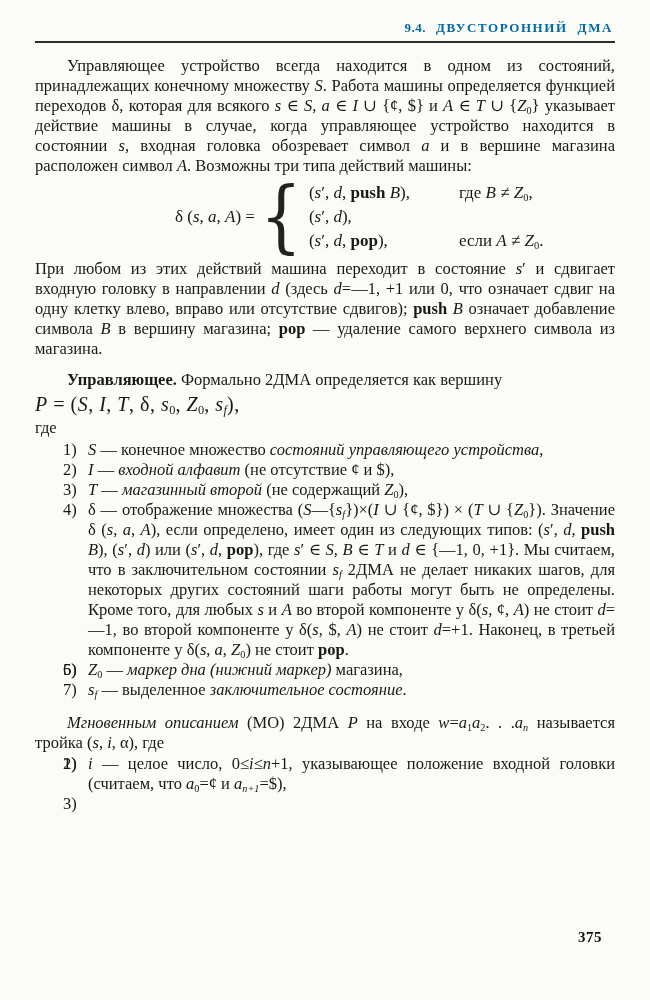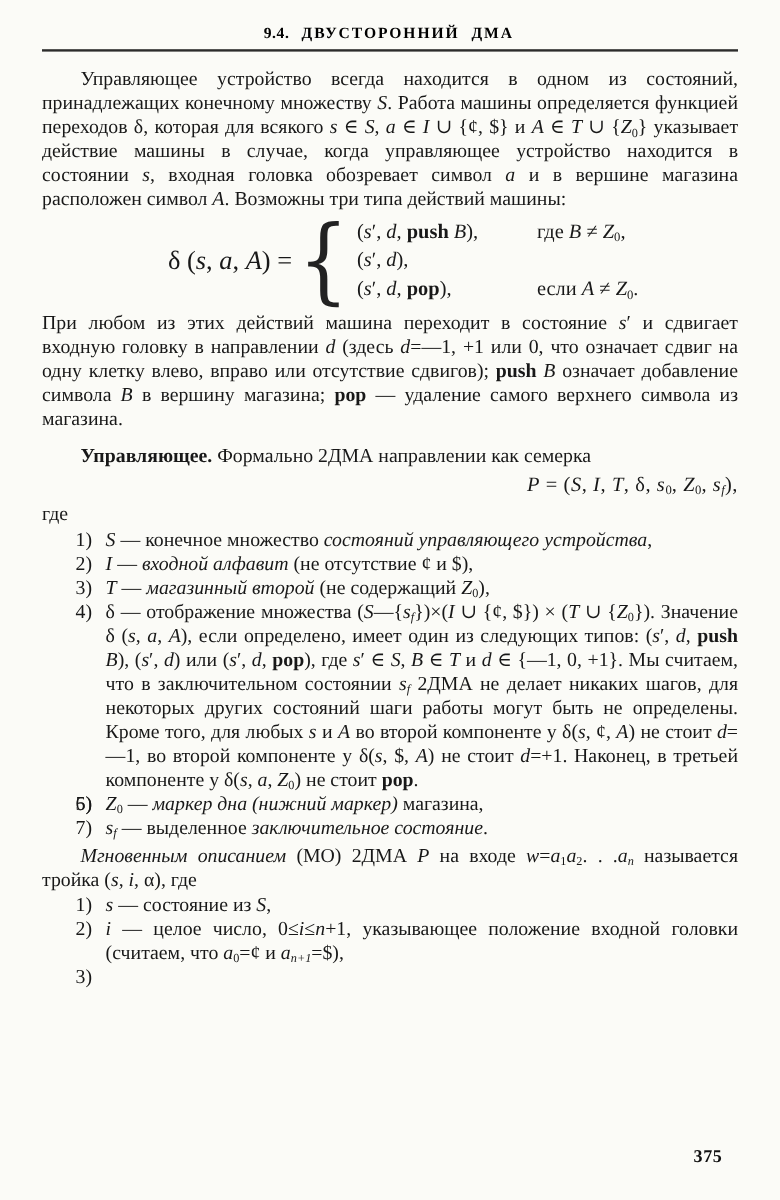--- a/index.html
+++ b/index.html
@@ -11,26 +11,26 @@
     overflow:hidden;
   }
   .page{
     position:relative;
     width:650px;height:1000px;
     padding:20px 35px 0 35px;
     box-sizing:border-box;
   }
   
   .running-head{
-    text-align:center;
+    text-align:right;
     font-weight:bold;
     font-size:13px;
     letter-spacing:1.6px;
     word-spacing:5px;
-    color:#000000;
+    color:#0369a1;
     padding-right:2px;
   }
   .running-head .sec-num{margin-right:10px;letter-spacing:0.5px;}
   .head-rule{
     height:2px;background:#2c2c2c;margin-top:5px;margin-bottom:13px;
   }
   
   .body{
     font-size:16.5px;
     line-height:20px;
@@ -39,56 +39,56 @@
   }
   .indent{text-indent:32px;}
   .seg-i{font-style:italic;}
   .seg-b{font-weight:bold;}
   .seg-sub{font-size:0.62em;vertical-align:-0.28em;line-height:0;letter-spacing:0;}
   
   .formula-block{
     display:flex;align-items:center;
     margin:5px 0 6px 105px;
   }
-  .f-lhs{font-size:22px;white-space:nowrap;}
+  .f-lhs{font-size:17px;white-space:nowrap;margin-left:35px;}
   .brace{
     font-size:66px;line-height:60px;
     font-weight:400;
     transform:scaleY(1.18);
     margin:0 7px 0 5px;
     font-family:"DejaVu Serif","Liberation Serif",serif;
     color:#222;
   }
   .cases{display:grid;grid-template-columns:150px auto;column-gap:0;}
   .case-expr,.case-cond{
     font-size:17px;line-height:24px;white-space:nowrap;
   }
   
   .formula-center{
-    text-align:right;
-    font-size:17px;line-height:24px;
+    text-align:left;
+    font-size:20px;line-height:24px;
     margin:2px 0 2px 0;
     letter-spacing:0.5px;
   }
   .where-line{margin:1px 0 2px 0;}
   
   .num-list{margin:1px 0 0 0;}
   .li{
     position:relative;
     padding-left:53px;
     text-align:justify;
     font-size:16.5px;line-height:20px;
   }
   .li .num{position:absolute;left:28px;top:0;}
   .def-para{margin-top:11px;}
-  .mo-para{margin-top:3px;}
+  .mo-para{margin-top:13px;}
   
   .page-number{
     position:absolute;
-    right:48px;bottom:27px;
+    right:48px;bottom:54px;
     font-weight:bold;
     font-size:15px;
     letter-spacing:0.5px;
     color:#111;
   }
 </style>
 </head>
 <body>
 
 <div class="page">
@@ -111,21 +111,21 @@
         <span class="case-expr"><span>(</span><span class="seg-i">s</span><span>′, </span><span class="seg-i">d</span><span>),</span></span>
         <span class="case-cond"></span>
 
         <span class="case-expr"><span>(</span><span class="seg-i">s</span><span>′, </span><span class="seg-i">d</span><span>, </span><span class="seg-b">pop</span><span>),</span></span>
         <span class="case-cond"><span>если  </span><span class="seg-i">A</span><span> ≠ </span><span class="seg-i">Z</span><span class="seg-sub">0</span><span>.</span></span>
       </div>
   </div>
 
   <p class="body"><span>При любом из этих действий машина переходит в состояние </span><span class="seg-i">s</span><span>′ и сдвигает входную головку в направлении </span><span class="seg-i">d</span><span> (здесь </span><span class="seg-i">d</span><span>=—1, +1 или 0, что означает сдвиг на одну клетку влево, вправо или отсутствие сдвигов); </span><span class="seg-b">push</span><span> </span><span class="seg-i">B</span><span> означает добавление символа </span><span class="seg-i">B</span><span> в вершину магазина; </span><span class="seg-b">pop</span><span> — удаление самого верхнего символа из магазина.</span></p>
 
-  <p class="body indent def-para"><span class="seg-b">Управляющее.</span><span> Формально 2ДМА направлении как семерка</span></p>
+  <p class="body indent def-para"><span class="seg-b">Управляющее.</span><span> Формально 2ДМА определяется как вершину</span></p>
 
   <div class="formula-center"><span class="seg-i">P</span><span> = (</span><span class="seg-i">S</span><span>, </span><span class="seg-i">I</span><span>, </span><span class="seg-i">T</span><span>, δ, </span><span class="seg-i">s</span><span class="seg-sub">0</span><span>, </span><span class="seg-i">Z</span><span class="seg-sub">0</span><span>, </span><span class="seg-i">s</span><span class="seg-sub seg-i">f</span><span>),</span></div>
 
   <p class="body where-line">где</p>
 
   <div class="num-list">
 
       <div class="li">
         <span class="num">1)</span>
         <span class="li-body"><span class="seg-i">S</span><span> — конечное множество </span><span class="seg-i">состояний управляющего устройства</span><span>,</span></span>
@@ -160,21 +160,20 @@
         <span class="li-body"><span class="seg-i">s</span><span class="seg-sub seg-i">f</span><span> — выделенное </span><span class="seg-i">заключительное состояние</span><span>.</span></span>
       </div>
     </div>
 
   <p class="body indent mo-para"><span class="seg-i">Мгновенным описанием</span><span> (МО) 2ДМА </span><span class="seg-i">P</span><span> на входе </span><span class="seg-i">w</span><span>=</span><span class="seg-i">a</span><span class="seg-sub">1</span><span class="seg-i">a</span><span class="seg-sub">2</span><span>. . .</span><span class="seg-i">a</span><span class="seg-sub seg-i">n</span><span> называется тройка (</span><span class="seg-i">s</span><span>, </span><span class="seg-i">i</span><span>, α), где</span></p>
 
   <div class="num-list">
 
       <div class="li">
         <span class="num">1)</span>
-        <span class="li-body"><span class="seg-i">s</span><span> — состояние из </span><span class="seg-i">S</span><span>,</span></span>
       </div>
 
       <div class="li">
         <span class="num">2)</span>
         <span class="li-body"><span class="seg-i">i</span><span> — целое число, 0≤</span><span class="seg-i">i</span><span>≤</span><span class="seg-i">n</span><span>+1, указывающее положение входной головки (считаем, что </span><span class="seg-i">a</span><span class="seg-sub">0</span><span>=¢ и </span><span class="seg-i">a</span><span class="seg-sub seg-i">n+1</span><span>=$),</span></span>
       </div>
 
       <div class="li">
         <span class="num">3)</span>
       </div>

